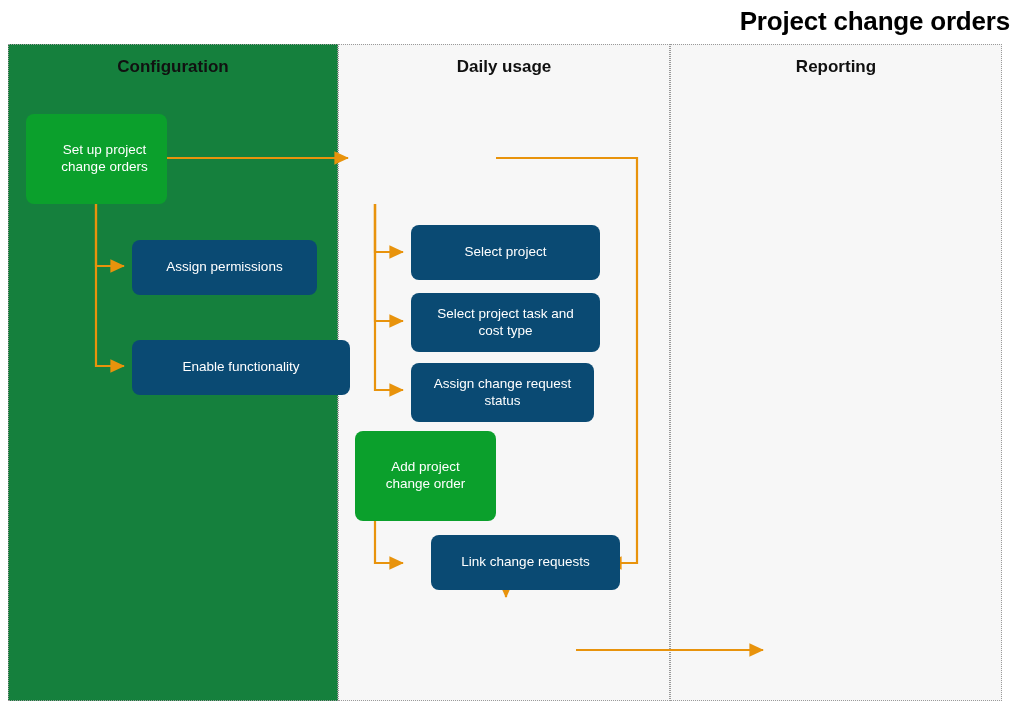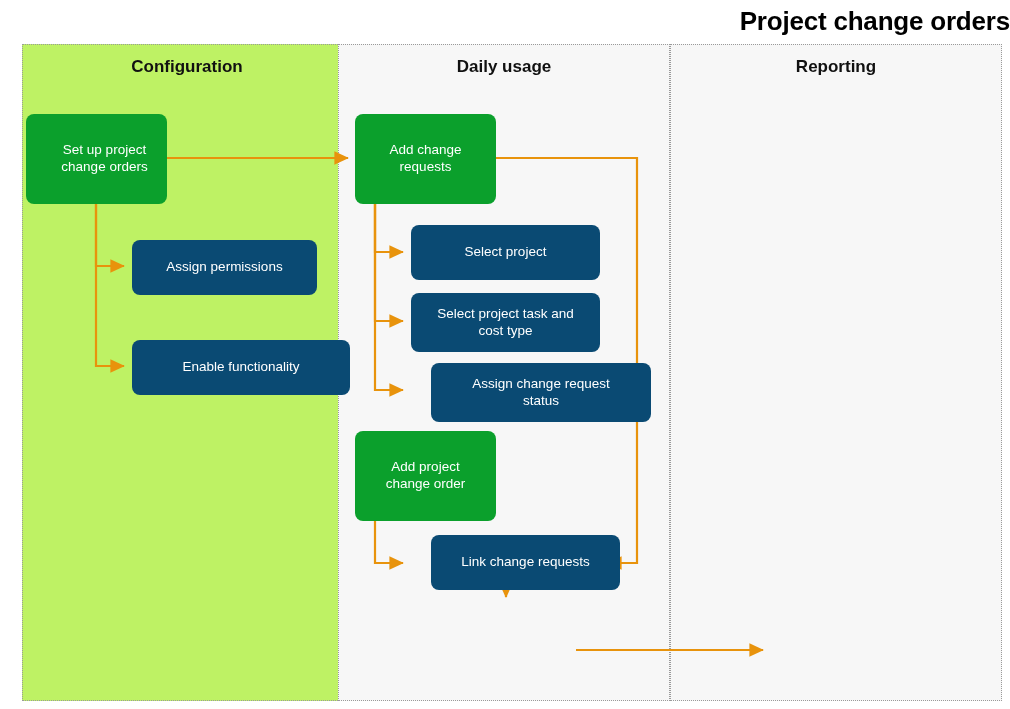--- a/index.html
+++ b/index.html
@@ -40,23 +40,23 @@
 
   
   .lane {
     position: absolute;
     top: 0;
     height: 657px;
     box-sizing: border-box;
     border: 1px dotted #9a9a9a;
   }
   .lane-config {
-    left: 14px;
+    left: 0;
     width: 330px;
-    background: #bef264;
+    background: #15803d;
   }
   .lane-daily {
     left: 330px;
     width: 332px;
     background-color: #f7f7f7;
     background-image:
       radial-gradient(#d7d7d7 0.6px, transparent 0.7px);
     background-size: 4px 4px;
   }
   .lane-reporting {
@@ -109,21 +109,21 @@
 
   
   #n-setup      { left: 18px;  top: 70px;  width: 141px; height: 90px; padding-left: 26px; }
   #n-permis     { left: 124px; top: 196px; width: 185px; height: 55px; }
   #n-enable     { left: 124px; top: 296px; width: 218px; height: 55px; }
 
   
   #n-addcr      { left: 347px; top: 70px;  width: 141px; height: 90px; }
   #n-selproj    { left: 403px; top: 181px; width: 189px; height: 55px; }
   #n-seltask    { left: 403px; top: 249px; width: 189px; height: 59px; }
-  #n-assignst   { left: 403px; top: 319px; width: 220px; height: 59px; margin-left: 20px; }
+  #n-assignst   { left: 403px; top: 319px; width: 183px; height: 59px; }
   #n-addpco     { left: 347px; top: 387px; width: 141px; height: 90px; }
   #n-linkcr     { left: 423px; top: 491px; width: 189px; height: 55px; }
   #n-copyoe     { left: 428px; top: 560px; width: 140px; height: 92px; }
 
   
   #n-geninv     { left: 763px; top: 560px; width: 140px; height: 92px; }
 </style>
 </head>
 <body>
 
@@ -169,22 +169,20 @@
 
       <path d="M568,606 L755,606" marker-end="url(#ah)"></path>
     </g>
   </svg>
 
   <div id="n-setup" class="node green">Set up project
 change orders</div>
   <div id="n-permis" class="node blue">Assign permissions</div>
   <div id="n-enable" class="node blue">Enable functionality</div>
 
-  <div id="n-addcr" class="node green">Add change
-requests</div>
   <div id="n-selproj" class="node blue">Select project</div>
   <div id="n-seltask" class="node blue">Select project task and
 cost type</div>
   <div id="n-assignst" class="node blue">Assign change request
 status</div>
   <div id="n-addpco" class="node green">Add project
 change order</div>
   <div id="n-linkcr" class="node blue">Link change requests</div>
 
 

